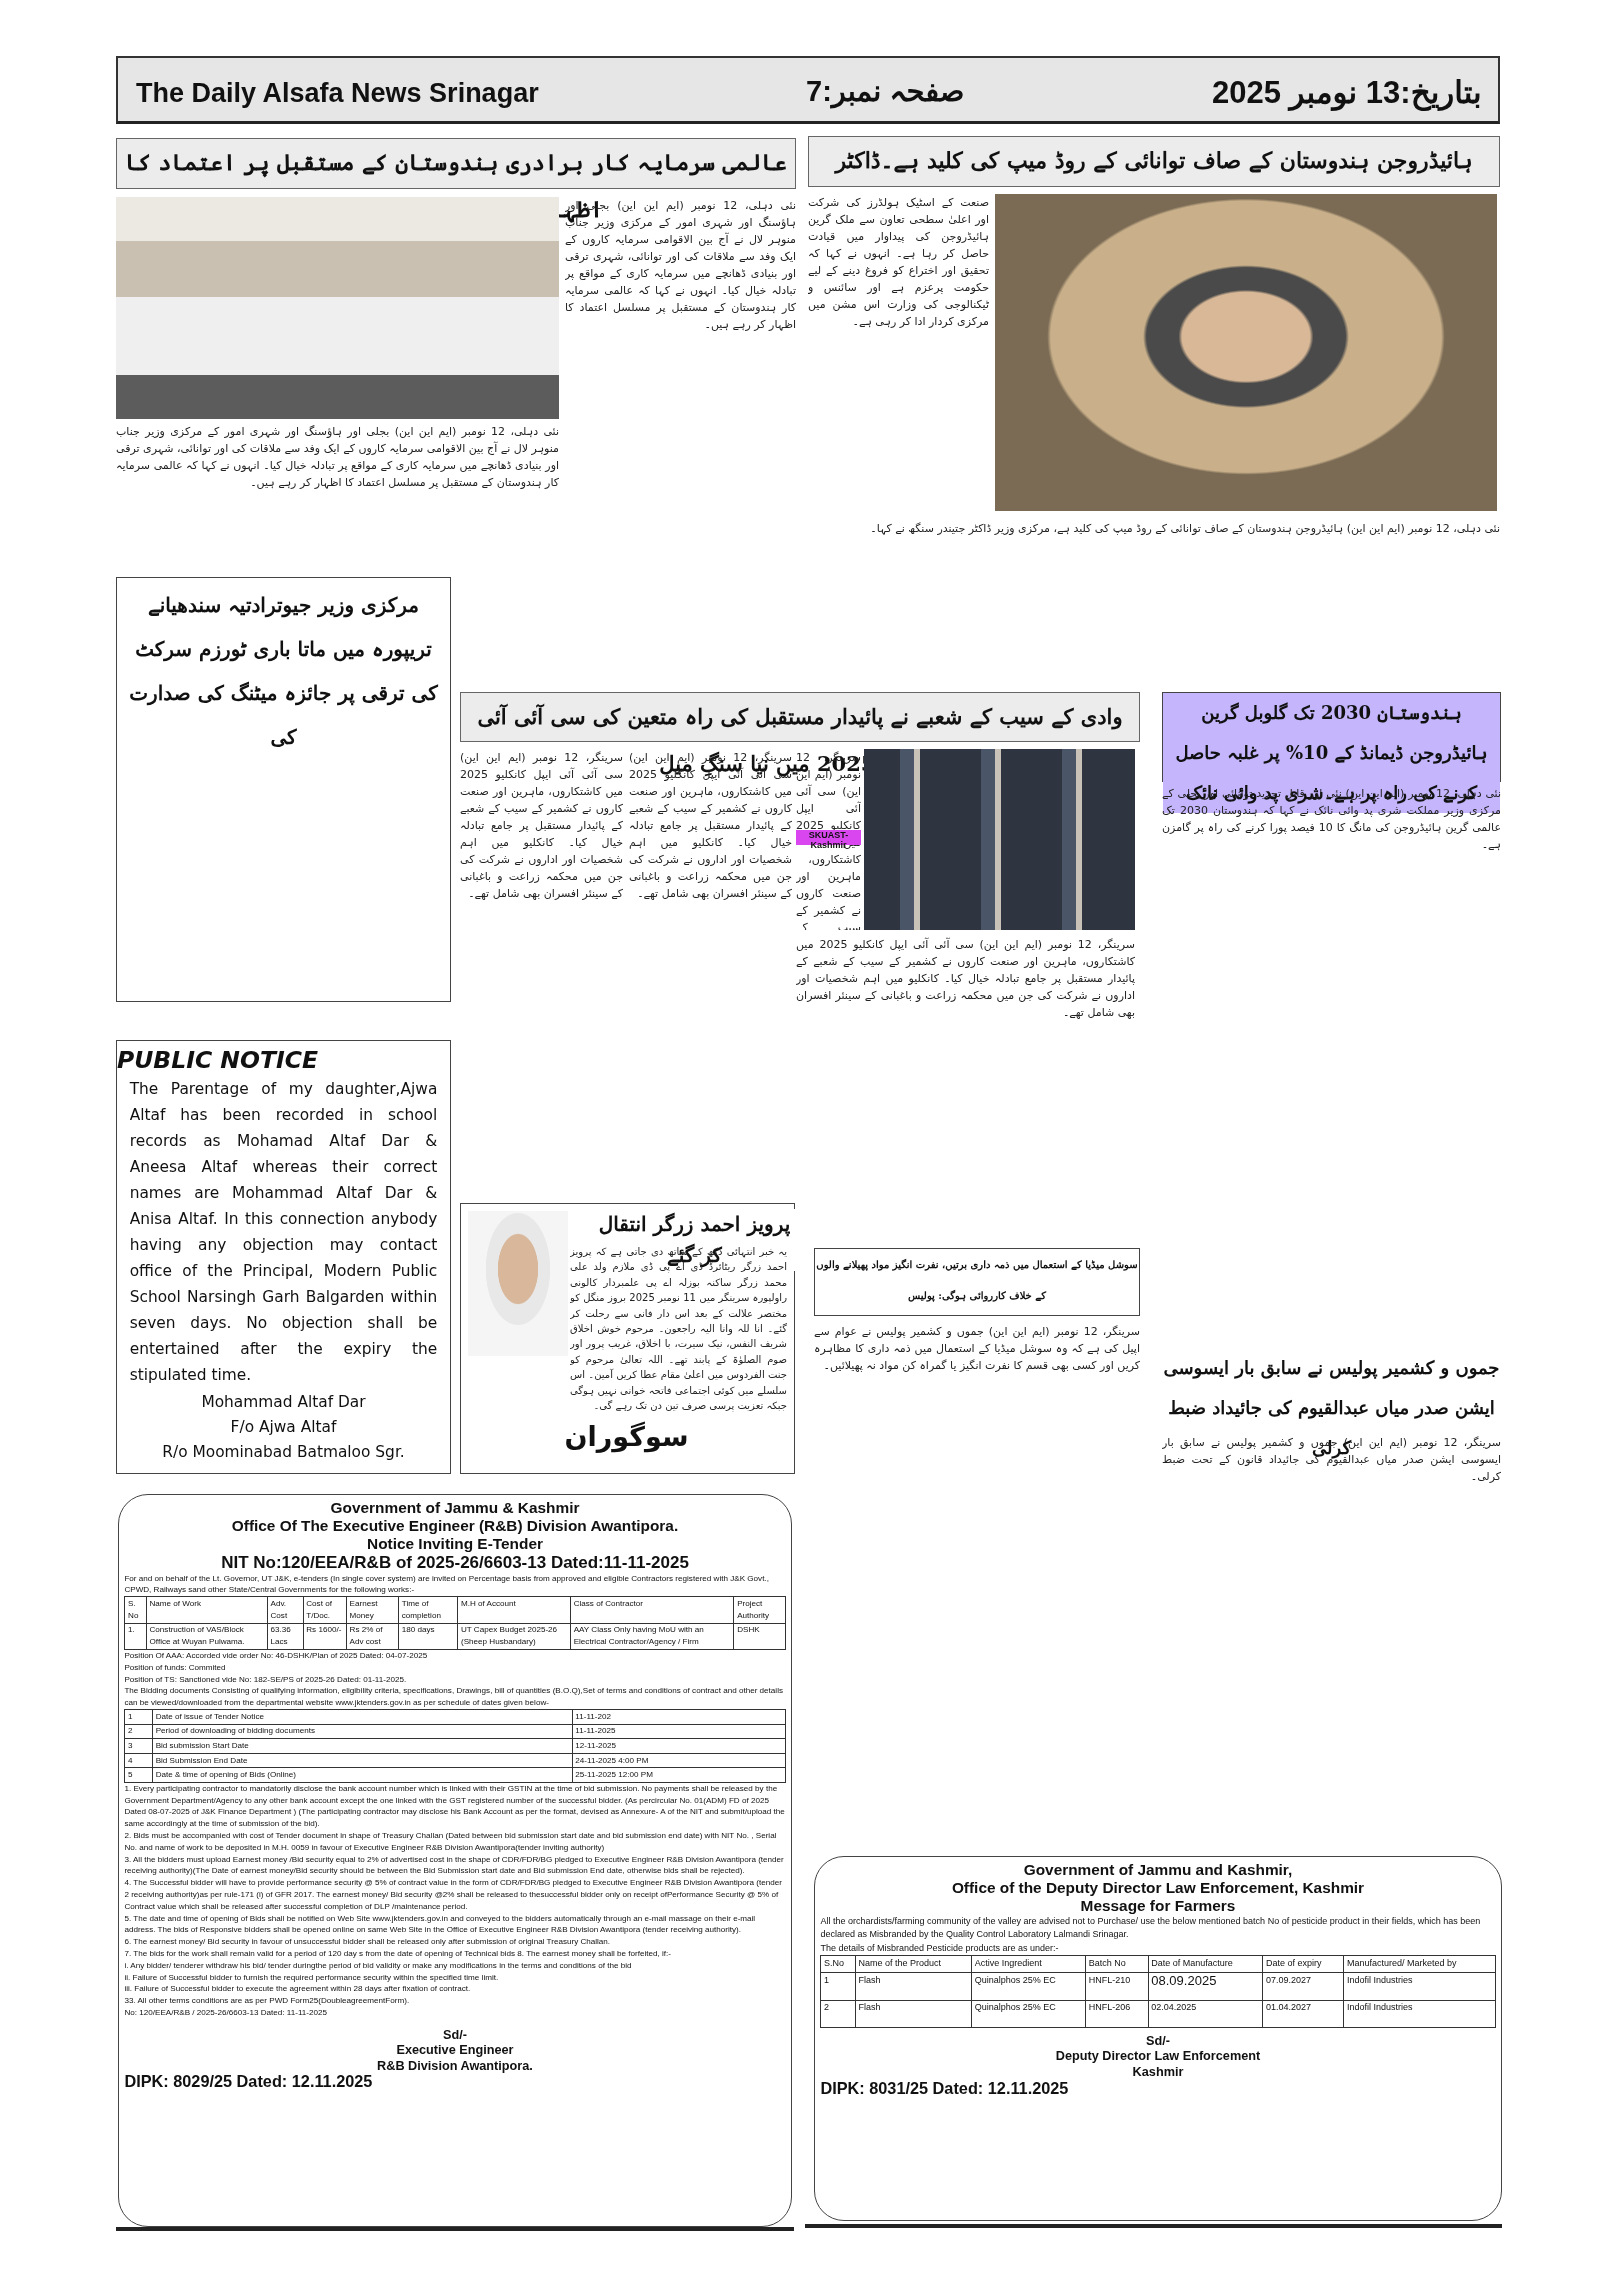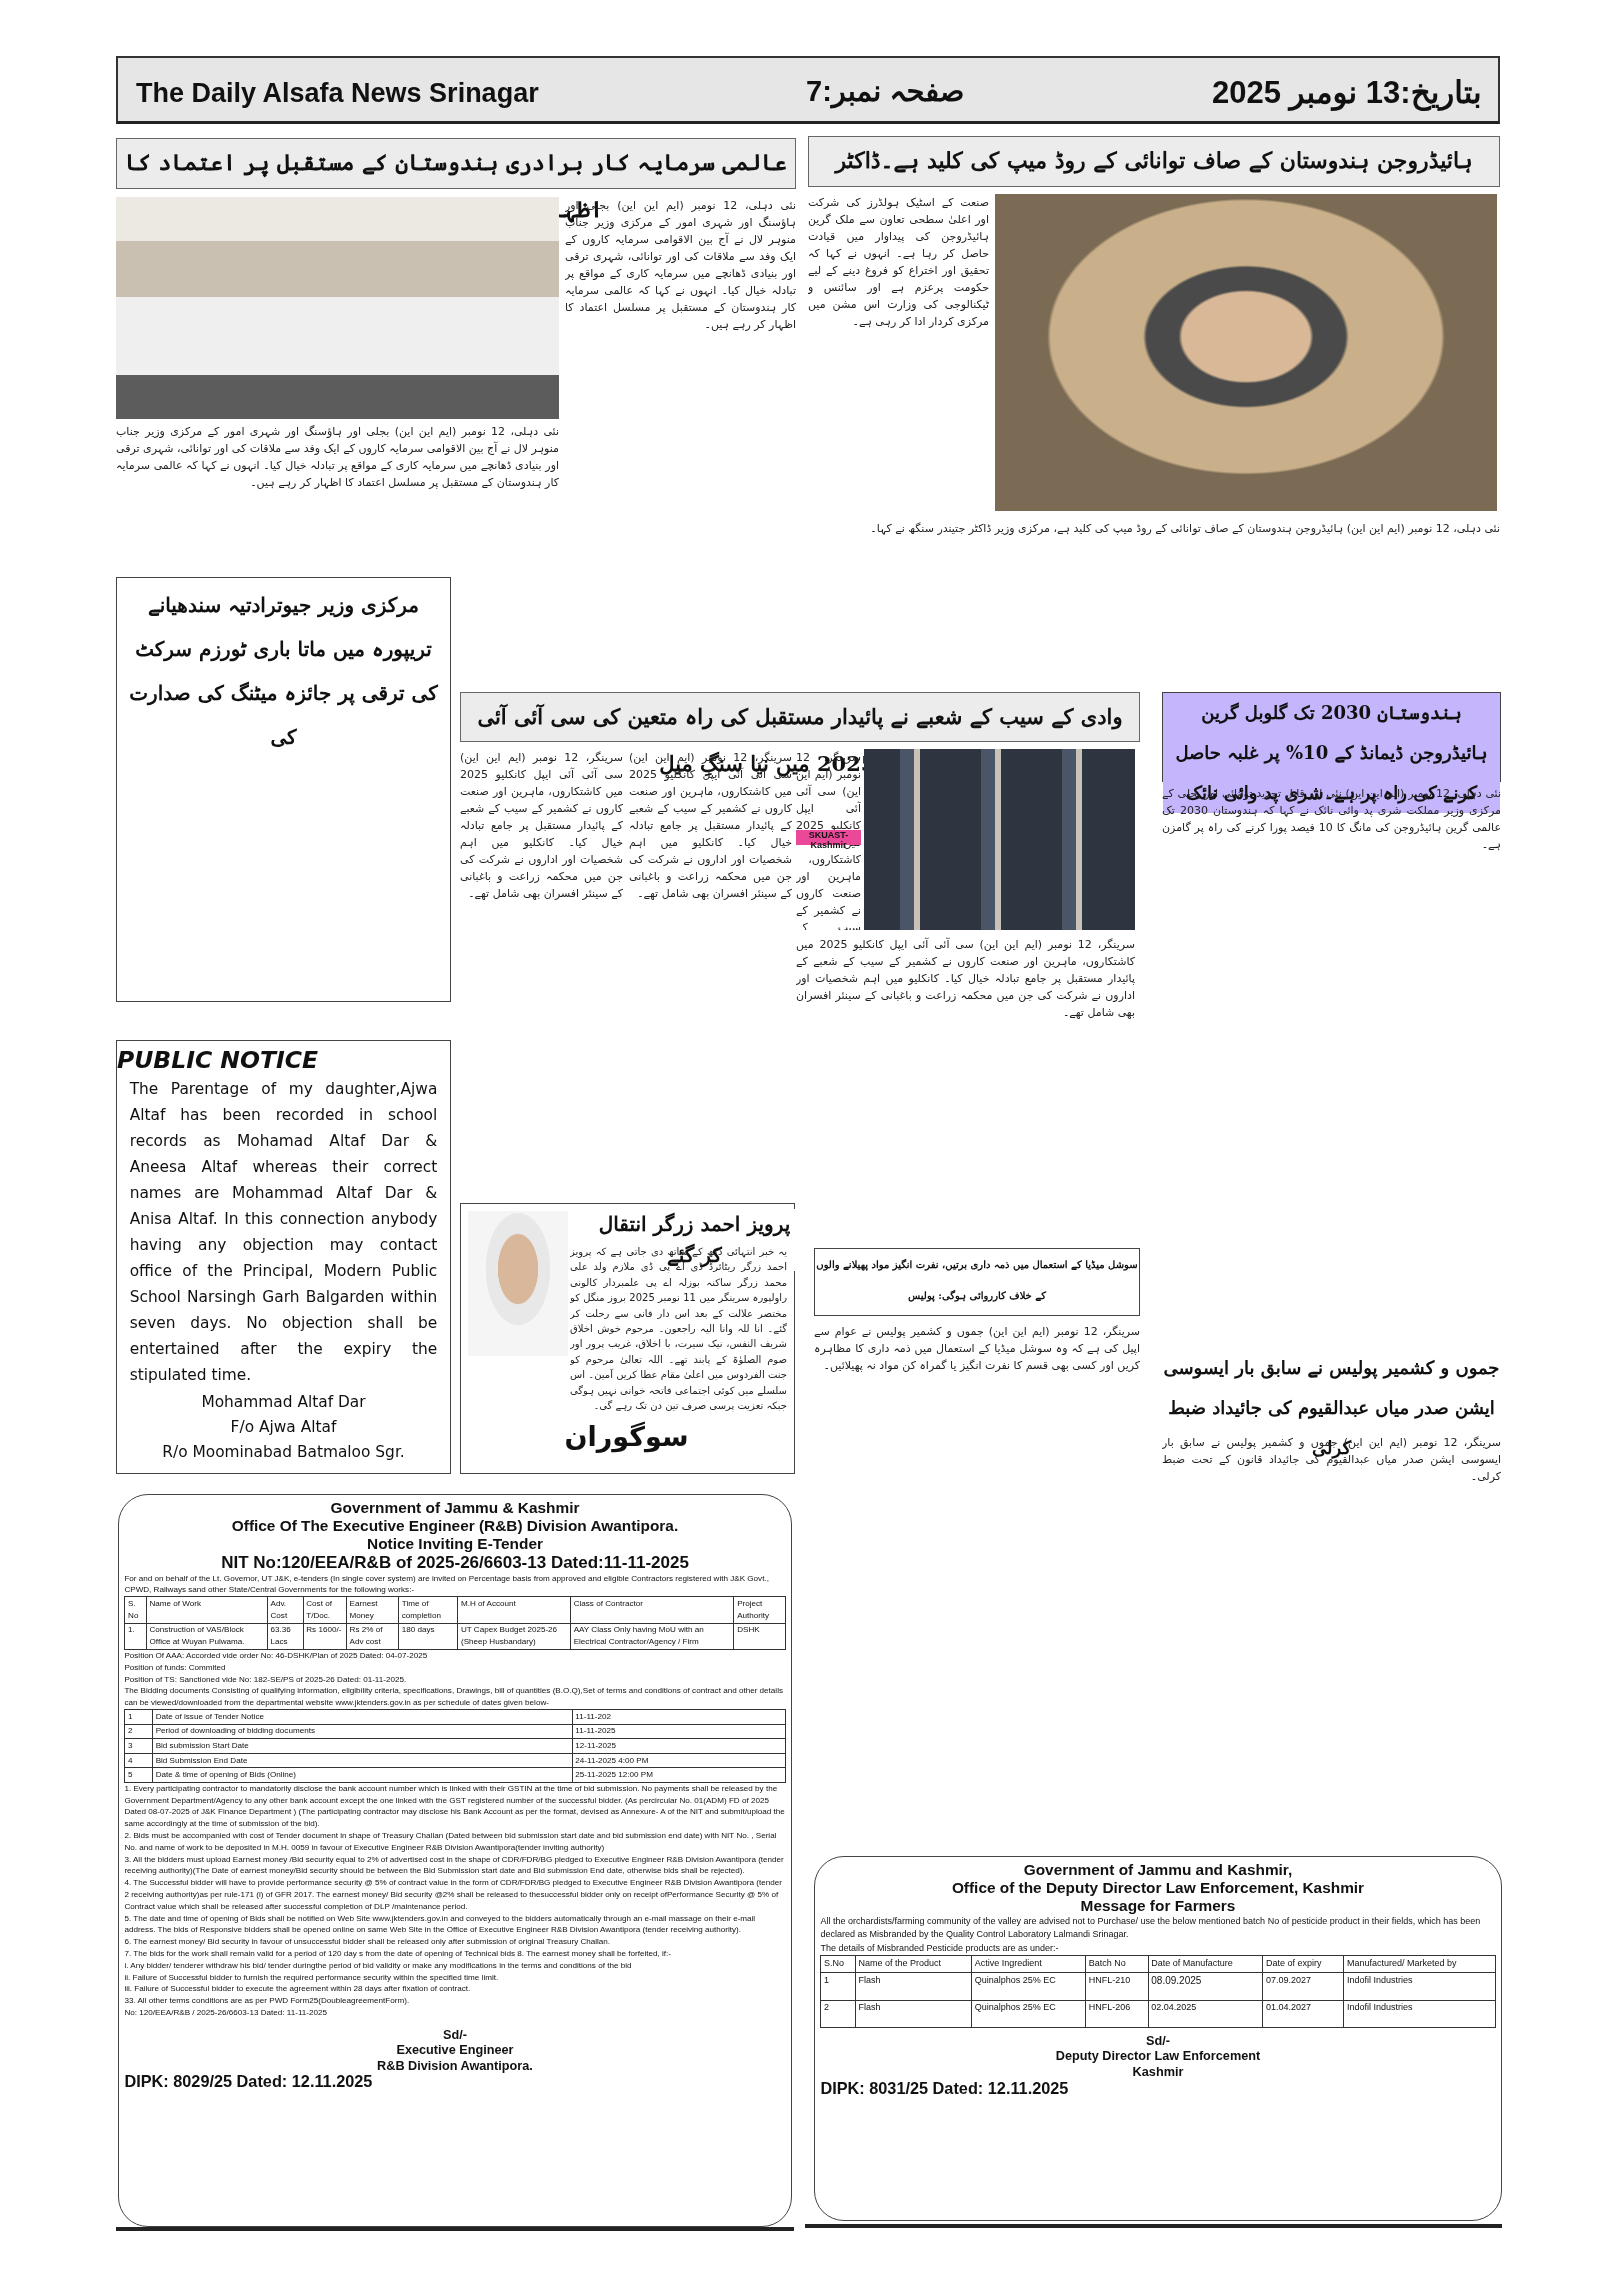--- a/index.html
+++ b/index.html
@@ -59,21 +59,21 @@
   <div class="notice-sign">Mohammad Altaf Dar</div>
   <div class="notice-sign">F/o Ajwa Altaf</div>
   <div class="notice-sign">R/o Moominabad Batmaloo Sgr.</div>
 </div>
 
 <div class="abs headline" style="left:460px;top:692px;width:680px;height:50px;font-size:21px;line-height:47px;">وادی کے سیب کے شعبے نے پائیدار مستقبل کی راہ متعین کی سی آئی آئی کانکلیو 2025 میں نیا سنگِ میل</div>
 <div class="abs photo photo-group" style="left:864px;top:749px;width:271px;height:181px;"></div>
 <div class="abs urdu-col" style="left:796px;top:749px;width:65px;height:181px;">سرینگر، 12 نومبر (ایم این این) سی آئی آئی ایپل کانکلیو 2025 میں کاشتکاروں، ماہرین اور صنعت کاروں نے کشمیر کے سیب کے شعبے کے پائیدار مستقبل پر جامع تبادلہ خیال کیا۔ کانکلیو میں اہم شخصیات اور اداروں نے شرکت کی جن میں محکمہ زراعت و باغبانی کے سینئر افسران بھی شامل تھے۔</div>
 <div class="abs urdu-col" style="left:460px;top:749px;width:163px;height:416px;">سرینگر، 12 نومبر (ایم این این) سی آئی آئی ایپل کانکلیو 2025 میں کاشتکاروں، ماہرین اور صنعت کاروں نے کشمیر کے سیب کے شعبے کے پائیدار مستقبل پر جامع تبادلہ خیال کیا۔ کانکلیو میں اہم شخصیات اور اداروں نے شرکت کی جن میں محکمہ زراعت و باغبانی کے سینئر افسران بھی شامل تھے۔</div>
 <div class="abs urdu-col" style="left:629px;top:749px;width:163px;height:416px;">سرینگر، 12 نومبر (ایم این این) سی آئی آئی ایپل کانکلیو 2025 میں کاشتکاروں، ماہرین اور صنعت کاروں نے کشمیر کے سیب کے شعبے کے پائیدار مستقبل پر جامع تبادلہ خیال کیا۔ کانکلیو میں اہم شخصیات اور اداروں نے شرکت کی جن میں محکمہ زراعت و باغبانی کے سینئر افسران بھی شامل تھے۔</div>
-<div class="abs" style="left:796px;top:830px;width:65px;height:14.5px;background:#ec4899;font-size:9px;font-weight:bold;text-align:center;">SKUAST-Kashmir</div>
+<div class="abs" style="left:796px;top:830px;width:65px;height:14.5px;background:#d946ef;font-size:9px;font-weight:bold;text-align:center;">SKUAST-Kashmir</div>
 <div class="abs urdu-col" style="left:796px;top:936px;width:339px;height:299px;">سرینگر، 12 نومبر (ایم این این) سی آئی آئی ایپل کانکلیو 2025 میں کاشتکاروں، ماہرین اور صنعت کاروں نے کشمیر کے سیب کے شعبے کے پائیدار مستقبل پر جامع تبادلہ خیال کیا۔ کانکلیو میں اہم شخصیات اور اداروں نے شرکت کی جن میں محکمہ زراعت و باغبانی کے سینئر افسران بھی شامل تھے۔</div>
 
 <div class="abs box" style="left:460px;top:1203px;width:335px;height:271px;">
   <div class="abs photo photo-obit" style="left:7.2px;top:7.2px;width:100px;height:145px;"></div>
   <div class="abs headline" style="left:125px;top:5.4px;width:217px;border:none;background:#fff;font-size:20px;line-height:31px;">پرویز احمد زرگر انتقال کر گئے</div>
   <div class="abs urdu-col" style="left:109px;top:40px;width:217px;height:172px;font-size:10px;line-height:15.4px;">یہ خبر انتہائی دکھ کے ساتھ دی جاتی ہے کہ پرویز احمد زرگر ریٹائرڈ ڈی اے پی ڈی ملازم ولد علی محمد زرگر ساکنہ بوزلہ اے پی علمبردار کالونی راولپورہ سرینگر میں 11 نومبر 2025 بروز منگل کو مختصر علالت کے بعد اس دار فانی سے رحلت کر گئے۔ انا للہ وانا الیہ راجعون۔ مرحوم خوش اخلاق شریف النفس، نیک سیرت، با اخلاق، غریب پرور اور صوم الصلوٰۃ کے پابند تھے۔ اللہ تعالیٰ مرحوم کو جنت الفردوس میں اعلیٰ مقام عطا کریں آمین۔ اس سلسلے میں کوئی اجتماعی فاتحہ خوانی نہیں ہوگی جبکہ تعزیت پرسی صرف تین دن تک رہے گی۔</div>
   <div class="abs sog" style="left:0;top:217px;width:331px;">سوگوران</div>
 </div>
 
 <div class="abs box" style="left:1162px;top:692px;width:339px;height:90px;">
@@ -196,21 +196,21 @@
           <th style="font-size: 9px;">Date of expiry</th>
           <th style="font-size: 9px;">Manufactured/ Marketed by</th>
         </tr>
       </thead>
     <tbody id="farmers-body">
         <tr>
           <td style="font-size: 9px; height: 25px;">1</td>
           <td style="font-size: 9px; height: 25px;">Flash</td>
           <td style="font-size: 9px; height: 25px;">Quinalphos 25% EC</td>
           <td style="font-size: 9px; height: 25px;">HNFL-210</td>
-          <td style="font-size: 10px; height: 25px;">08.09.2025</td>
+          <td style="font-size: 13px; height: 25px;">08.09.2025</td>
           <td style="font-size: 9px; height: 25px;">07.09.2027</td>
           <td style="font-size: 9px; height: 25px;">Indofil Industries</td>
         </tr>
         <tr>
           <td style="font-size: 9px; height: 25px;">2</td>
           <td style="font-size: 9px; height: 25px;">Flash</td>
           <td style="font-size: 9px; height: 25px;">Quinalphos 25% EC</td>
           <td style="font-size: 9px; height: 25px;">HNFL-206</td>
           <td style="font-size: 9px; height: 25px;">02.04.2025</td>
           <td style="font-size: 9px; height: 25px;">01.04.2027</td>

